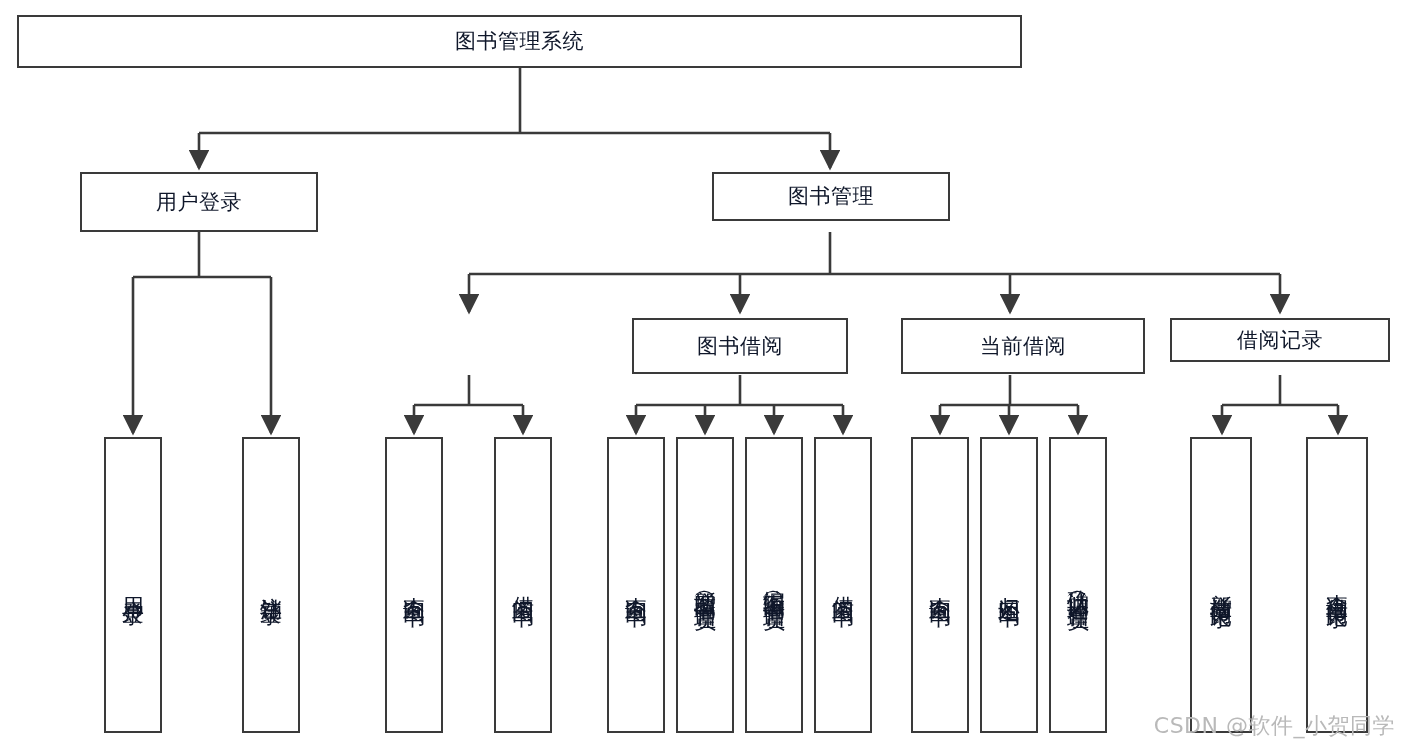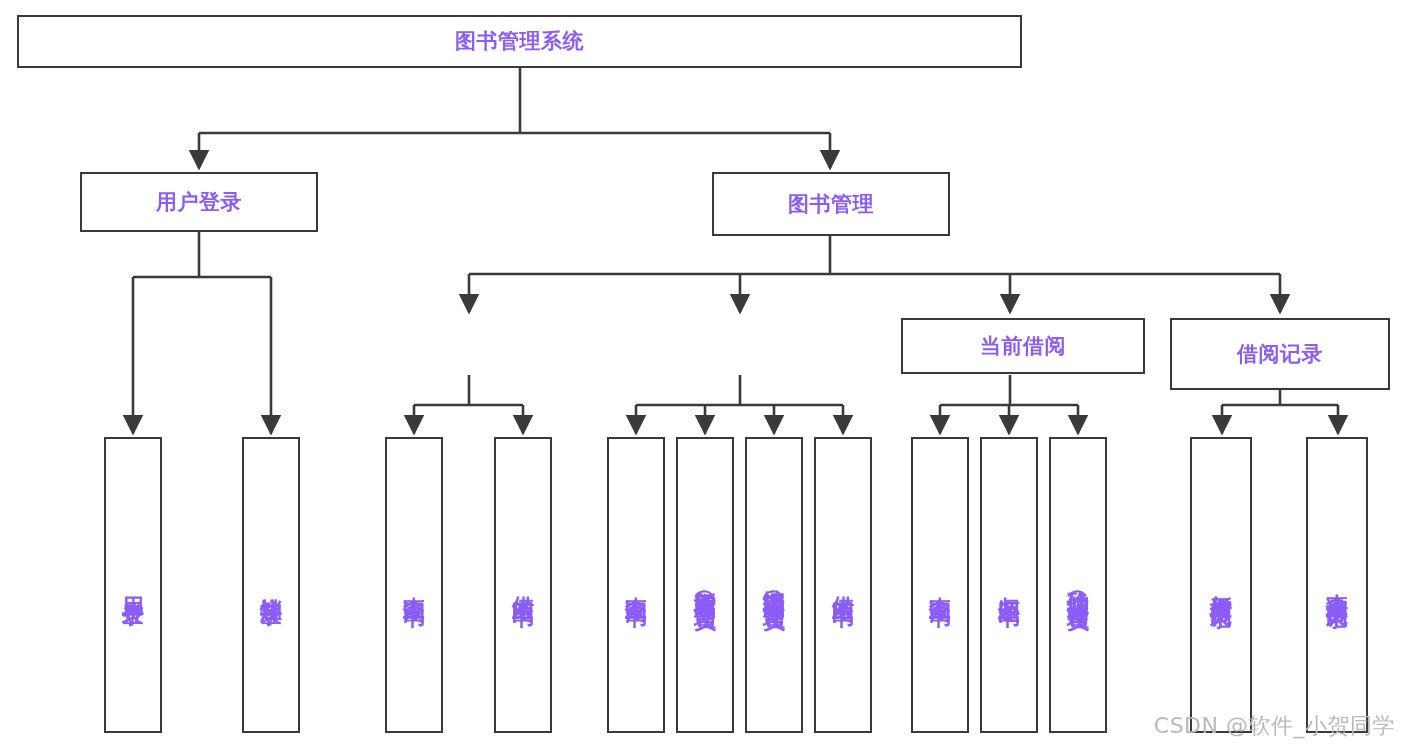--- a/index.html
+++ b/index.html
@@ -30,26 +30,25 @@
     position: absolute;
     box-sizing: border-box;
     background: #ffffff;
     border: 2.5px solid #3a3a3a;
     display: flex;
     align-items: center;
     justify-content: center;
     z-index: 2;
   }
   .node-label {
-    color: #8b5cf6;
+    color: #0f172a;
     font-size: 21px;
     line-height: 1.18;
     letter-spacing: 0.5px;
     white-space: nowrap;
-    font-weight: bold;
   }
   
   .node.horiz .node-label {
     writing-mode: horizontal-tb;
     text-align: center;
   }
   
   .node.vert {
     align-items: center;
     justify-content: center;
@@ -129,28 +128,31 @@
     </g>
   </svg>
 
   <div class="node horiz" style="left:17px; top:15px; width:1005px; height:53px;">
     <span class="node-label">图书管理系统</span>
   </div>
 
   <div class="node horiz" style="left:80px; top:172px; width:238px; height:60px;">
     <span class="node-label">用户登录</span>
   </div>
-  <div class="node horiz" style="left:712px; top:172px; width:238px; height:64px;">
+  <div class="node horiz" style="left:712px; top:172px; width:238px; height:49px;">
     <span class="node-label">图书管理</span>
   </div>
 
+  <div class="node horiz" style="left:632px; top:318px; width:216px; height:56px;">
+    <span class="node-label">图书借阅</span>
+  </div>
   <div class="node horiz" style="left:901px; top:318px; width:244px; height:56px;">
     <span class="node-label">当前借阅</span>
   </div>
-  <div class="node horiz" style="left:1170px; top:318px; width:220px; height:72px;">
+  <div class="node horiz" style="left:1170px; top:318px; width:220px; height:44px;">
     <span class="node-label">借阅记录</span>
   </div>
 
   <div class="node vert" style="left:104px; top:437px; width:58px; height:296px;">
     <span class="node-label">用户登录</span>
   </div>
   <div class="node vert" style="left:242px; top:437px; width:58px; height:296px;">
     <span class="node-label">注销登录</span>
   </div>
 

